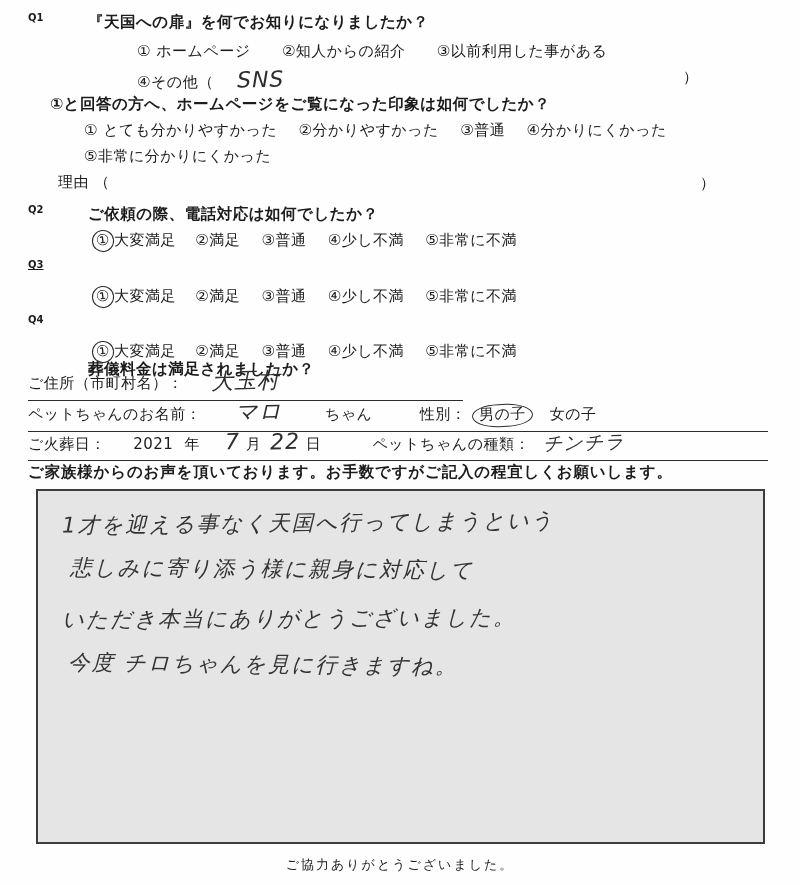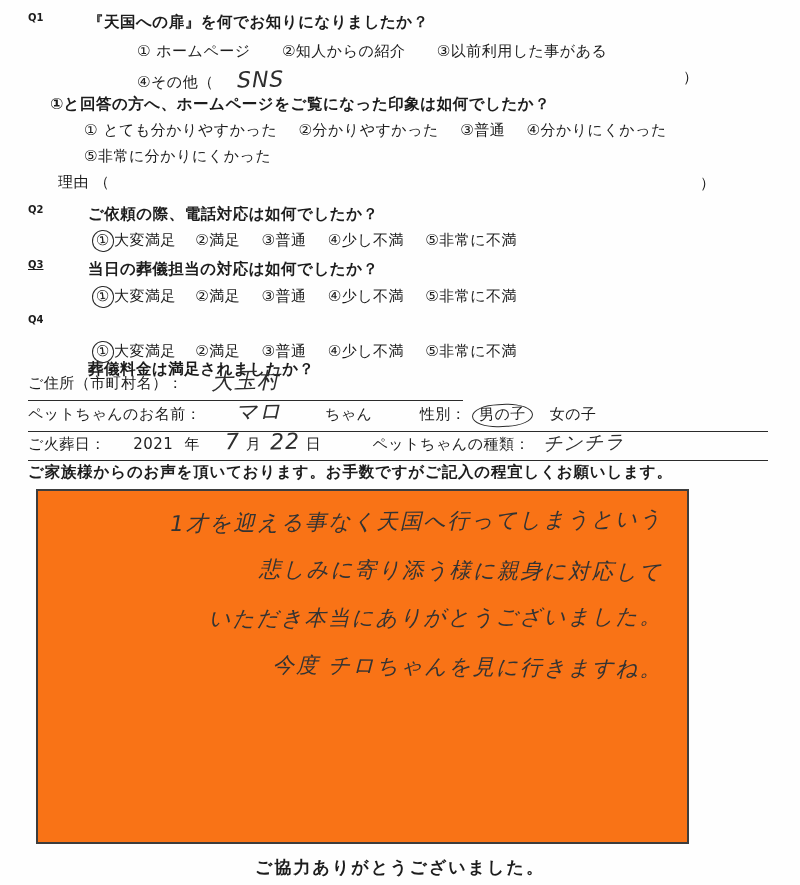--- a/index.html
+++ b/index.html
@@ -40,41 +40,40 @@
     border:1.6px solid #2a2a2a;
     border-radius:48% / 55%;
     padding:0 6px 2px 6px;
     transform:rotate(-2deg);
   }
   .underlined { border-bottom:1.6px solid #2b2b2b; padding-bottom:4px; }
   .paren { position:absolute; font-size:15px; }
   .comment-box {
     position:absolute;
     left:36px; top:489px;
-    width:653px; height:355px;
+    width:729px; height:355px;
     border:2px solid #3d3d3d;
-    background:#f97316;
+    background:#e5e5e5;
     padding:16px 24px;
-    text-align:right;
   }
   .comment-line {
     font-size:21.5px;
     font-style:italic;
     color:#333;
     letter-spacing:2px;
     margin-bottom:19px;
     transform:rotate(-0.6deg);
     white-space:nowrap;
   }
   .comment-line:nth-child(2){ transform:rotate(0.4deg); margin-left:8px; }
   .comment-line:nth-child(3){ transform:rotate(-0.3deg); }
   .comment-line:nth-child(4){ transform:rotate(0.6deg); margin-left:6px; margin-top:10px; }
   .footer {
     position:absolute; left:0; top:856px; width:100%;
-    text-align:center; font-size:17px; font-weight:700; letter-spacing:2px;
+    text-align:center; font-size:13px; font-weight:400; letter-spacing:2px;
   }
 </style>
 </head>
 <body>
 
 <div class="page">
 
   <span class="q-num" style="left:28px; top:12px;">Q1</span>
   <div class="line q-head" style="left:88px; top:12px;">『天国への扉』を何でお知りになりましたか？</div>
 
@@ -107,21 +106,20 @@
   <div class="line q-head" style="left:88px; top:204px;">ご依頼の際、電話対応は如何でしたか？</div>
   <div class="line" style="left:92px; top:230px;">
     <span class="hand-circle"><span>①</span></span><span>大変満足</span>
     <span class="opt-tight" style="margin-left:14px;">②満足</span>
     <span class="opt-tight">③普通</span>
     <span class="opt-tight">④少し不満</span>
     <span>⑤非常に不満</span>
   </div>
 
   <span class="q-num" style="left:28px; top:259px;text-decoration:underline;">Q3</span>
-  <div class="line q-head" style="left:88px; top:259px;">当日の葬儀担当の対応は如何でしたか？</div>
   <div class="line" style="left:92px; top:286px;">
     <span class="hand-circle"><span>①</span></span><span>大変満足</span>
     <span class="opt-tight" style="margin-left:14px;">②満足</span>
     <span class="opt-tight">③普通</span>
     <span class="opt-tight">④少し不満</span>
     <span>⑤非常に不満</span>
   </div>
 
   <span class="q-num" style="left:28px; top:314px;">Q4</span>
   <div class="line q-head" style="left:88px; top:314px;margin-top:45px;">葬儀料金は満足されましたか？</div>

